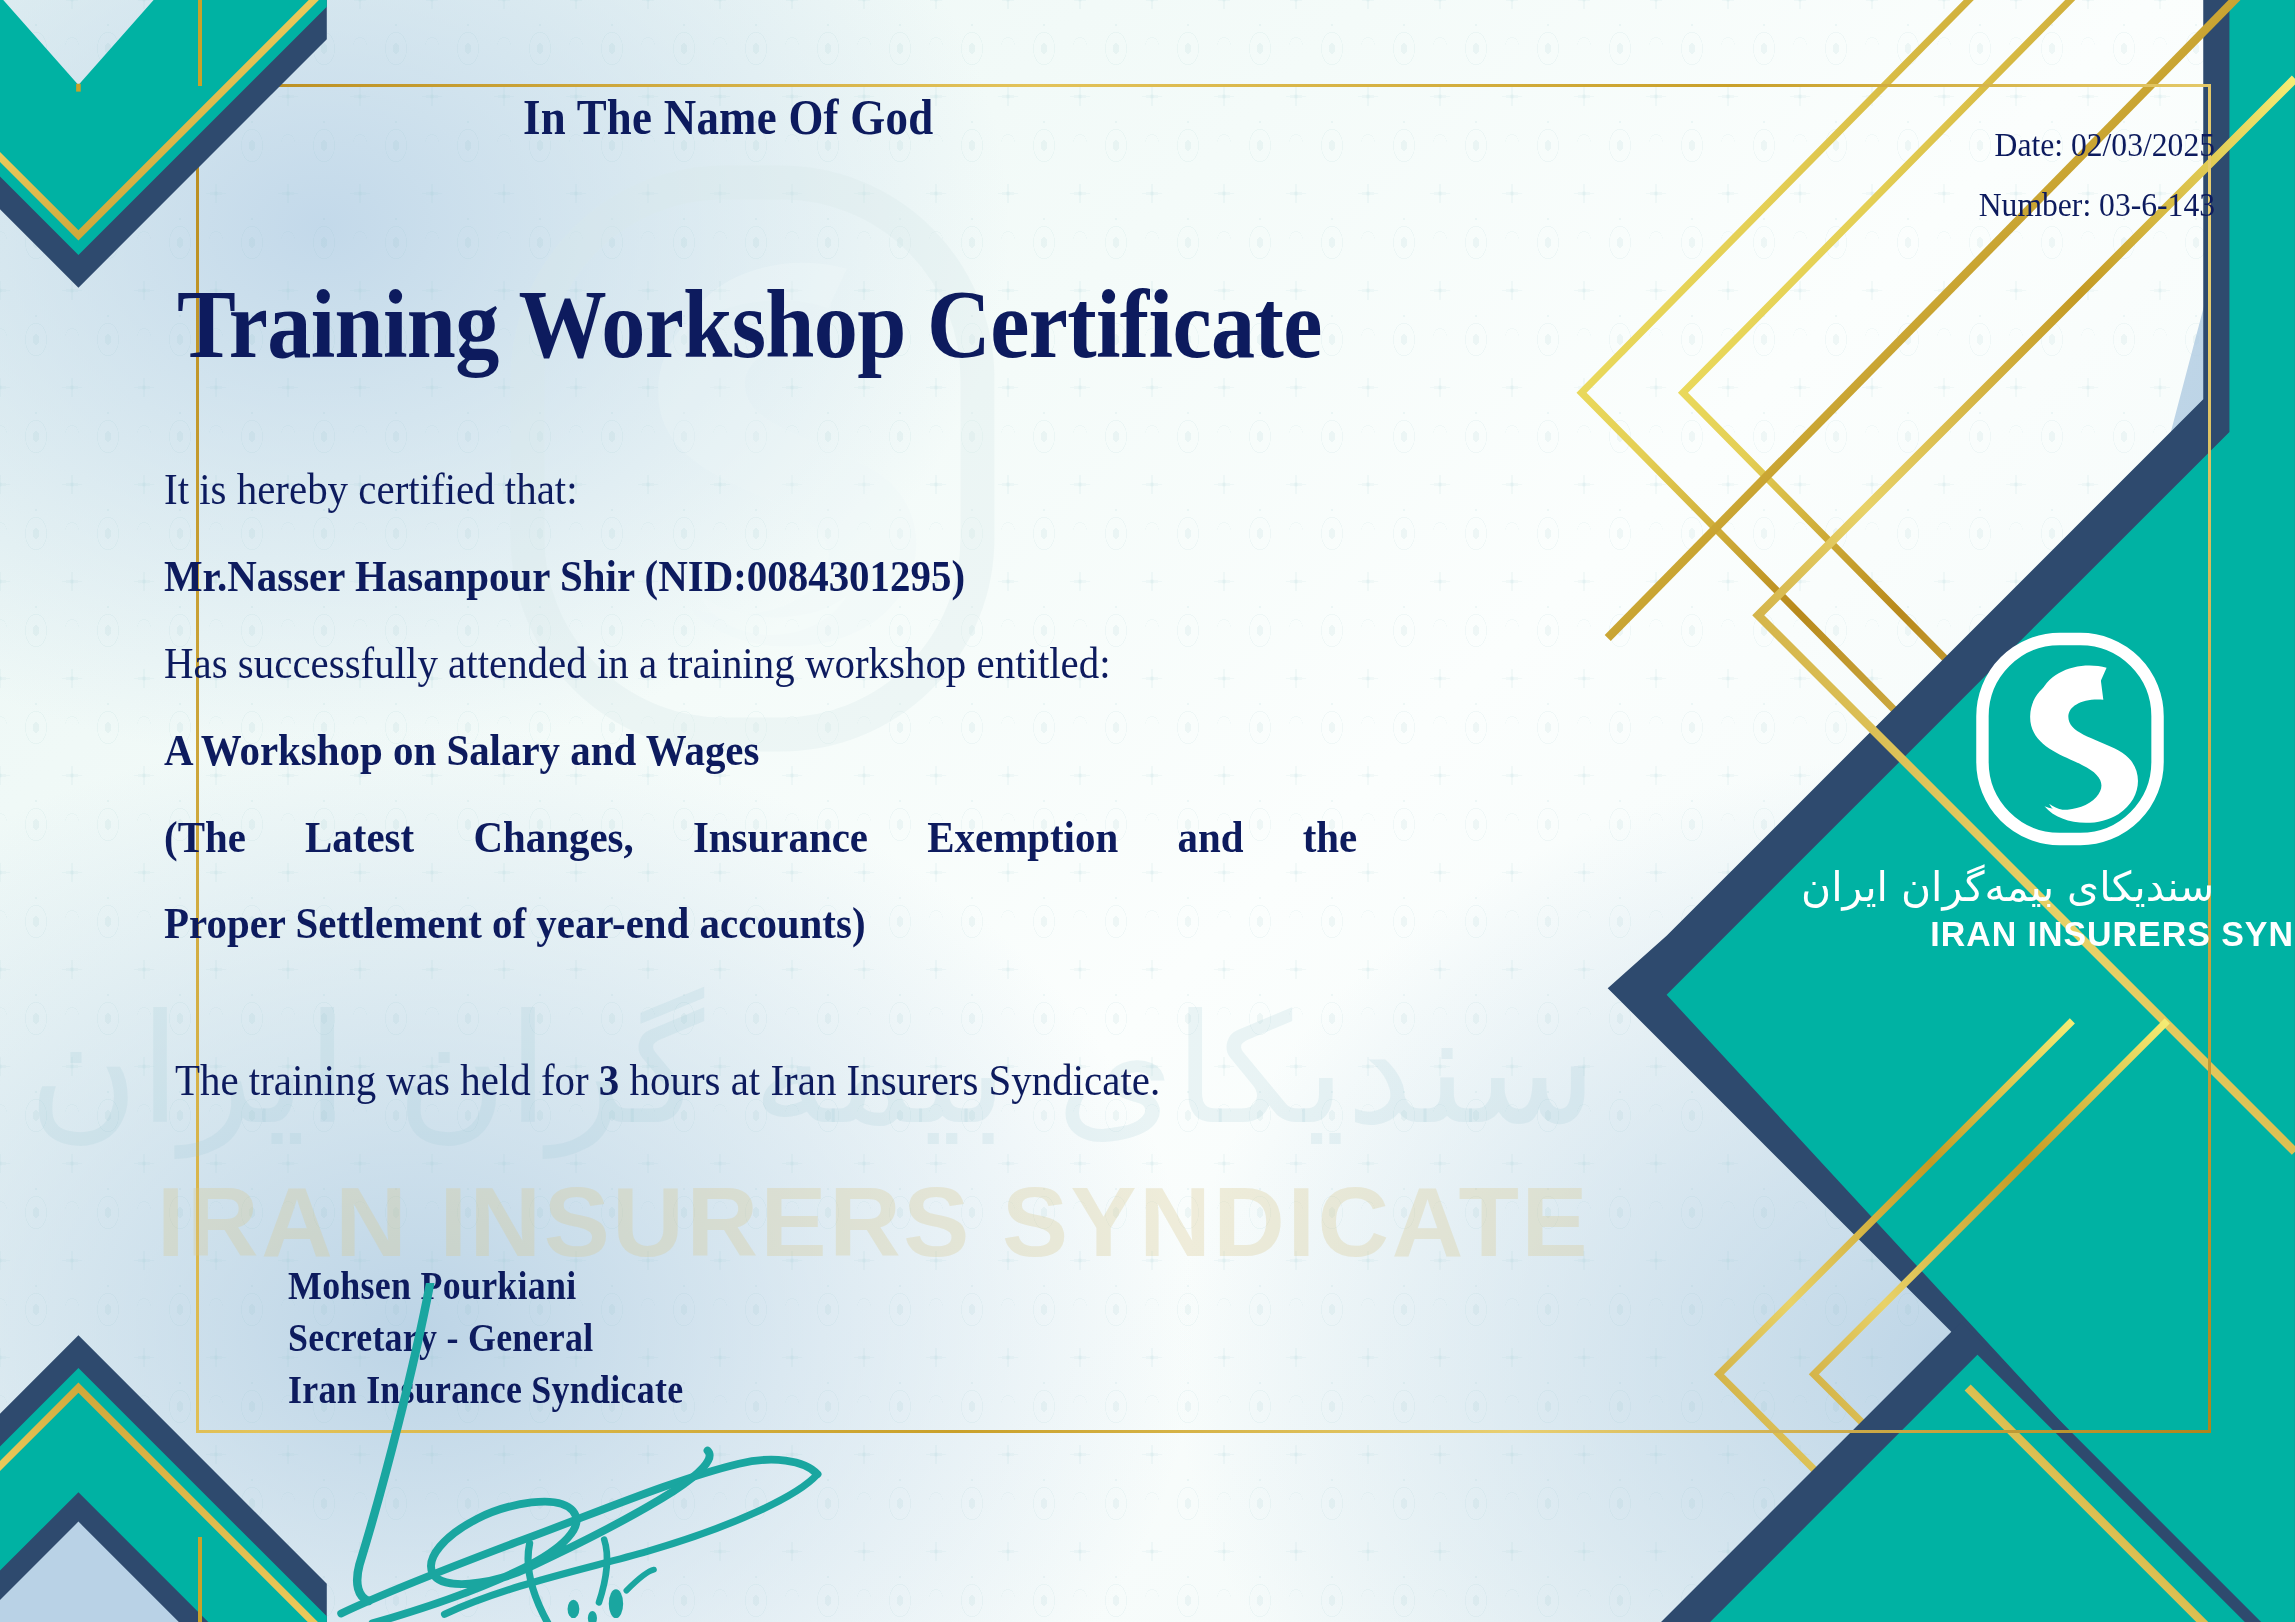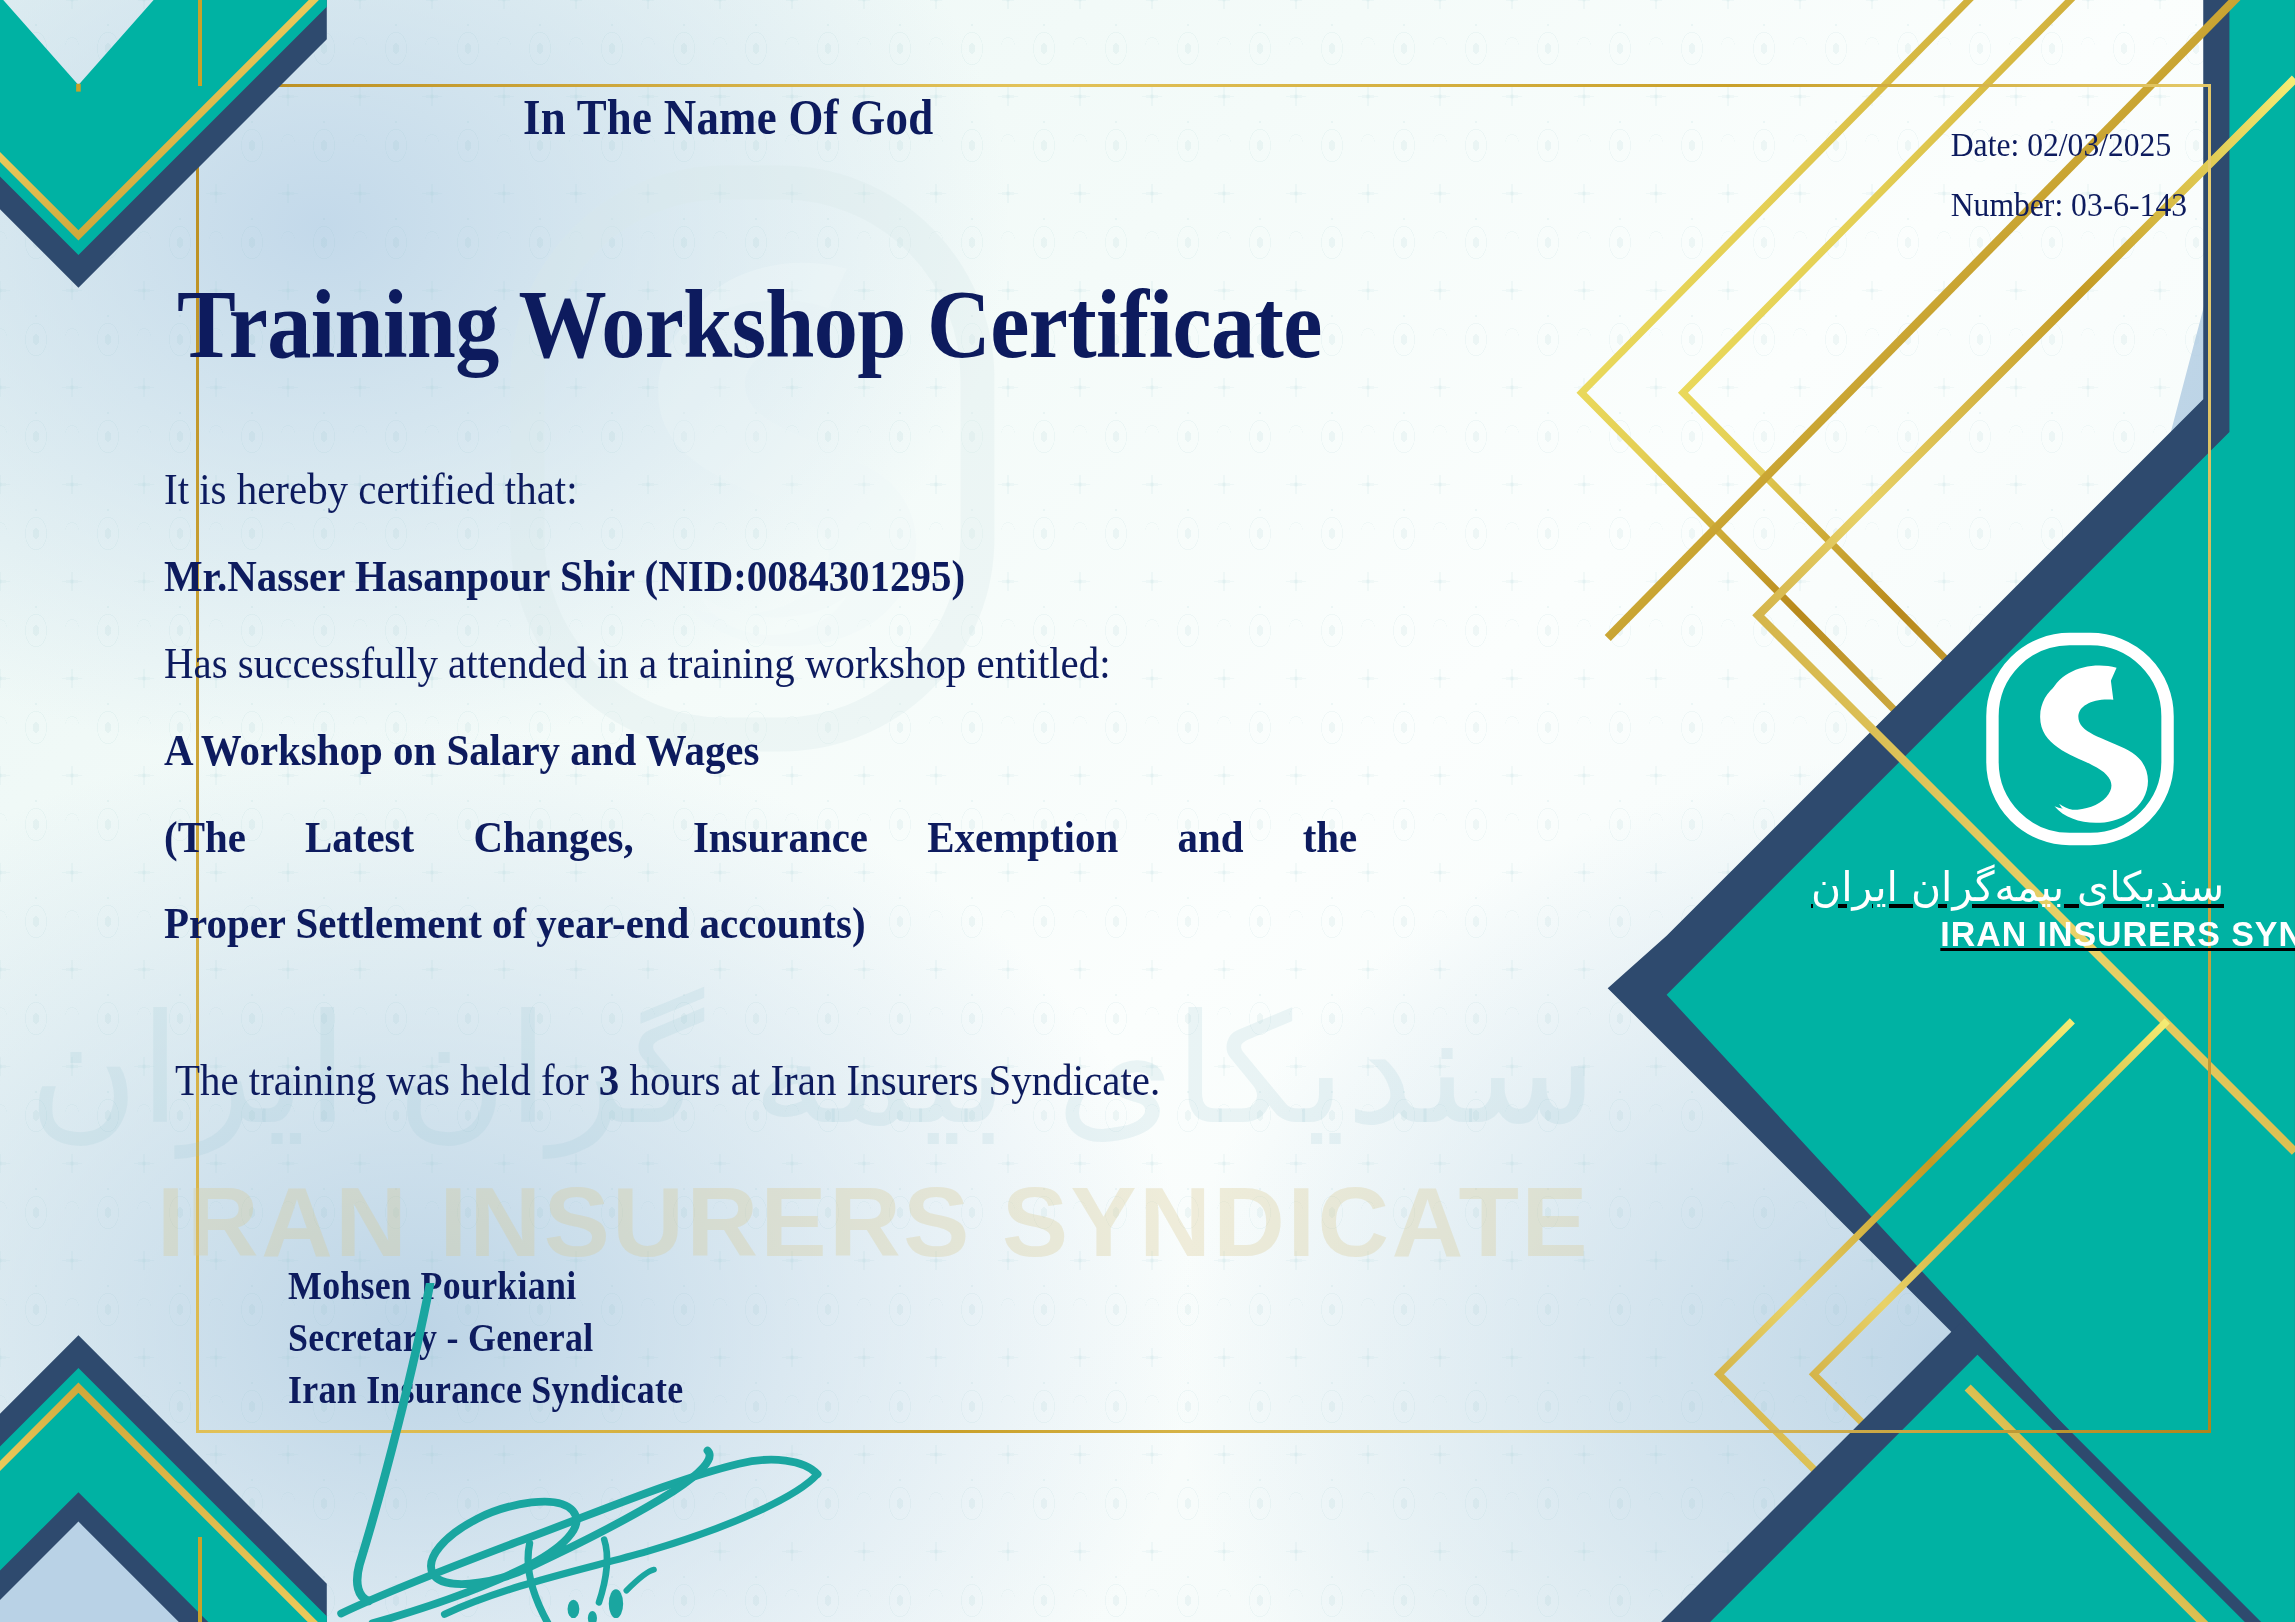--- a/index.html
+++ b/index.html
@@ -79,22 +79,22 @@
   }
 
   
   .navy{color:#0d1b5e;}
   #bismillah{
     position:absolute;left:523px;top:88px;
     font-size:51px;font-weight:700;letter-spacing:0.3px;
     transform:scaleX(.88);transform-origin:left center;
   }
   #meta{
-    position:absolute;right:108px;top:115px;
-    line-height:1.75;
+    position:absolute;right:80px;top:115px;
+    text-align:right;line-height:1.75;
   }
   #meta div{font-size:34px;transform:scaleX(.93);transform-origin:right center;}
 
   #title{
     position:absolute;left:177px;top:268px;
     font-size:98px;font-weight:700;letter-spacing:-0.7px;
     transform:scaleX(.9);transform-origin:left center;
     white-space:nowrap;
   }
 
@@ -113,21 +113,21 @@
   #duration b{font-weight:700;}
 
   #sign{
     position:absolute;left:288px;top:1260px;
     font-size:39px;line-height:1.33;font-weight:700;letter-spacing:0.3px;
     transform:scaleX(.92);transform-origin:left center;white-space:nowrap;
   }
   #signature{position:absolute;left:281px;top:1283px;width:543px;height:347px;pointer-events:none;}
 
   
-  #logo{position:absolute;right:71px;top:631px;width:288px;text-align:center;text-decoration:underline;}
+  #logo{position:absolute;right:81px;top:631px;width:288px;text-align:center;}
   #logo svg{display:block;margin:0 auto;}
   #logo-fa{
     font-family:"DejaVu Sans", sans-serif;
     font-size:41px;color:#fff;direction:rtl;white-space:nowrap;
     margin-top:18.3px;line-height:1.1;
   }
   #logo-en{
     font-family:"Liberation Sans", sans-serif;
     font-weight:700;font-size:35px;letter-spacing:1px;color:#fff;
     white-space:nowrap;margin-top:3.9px;

